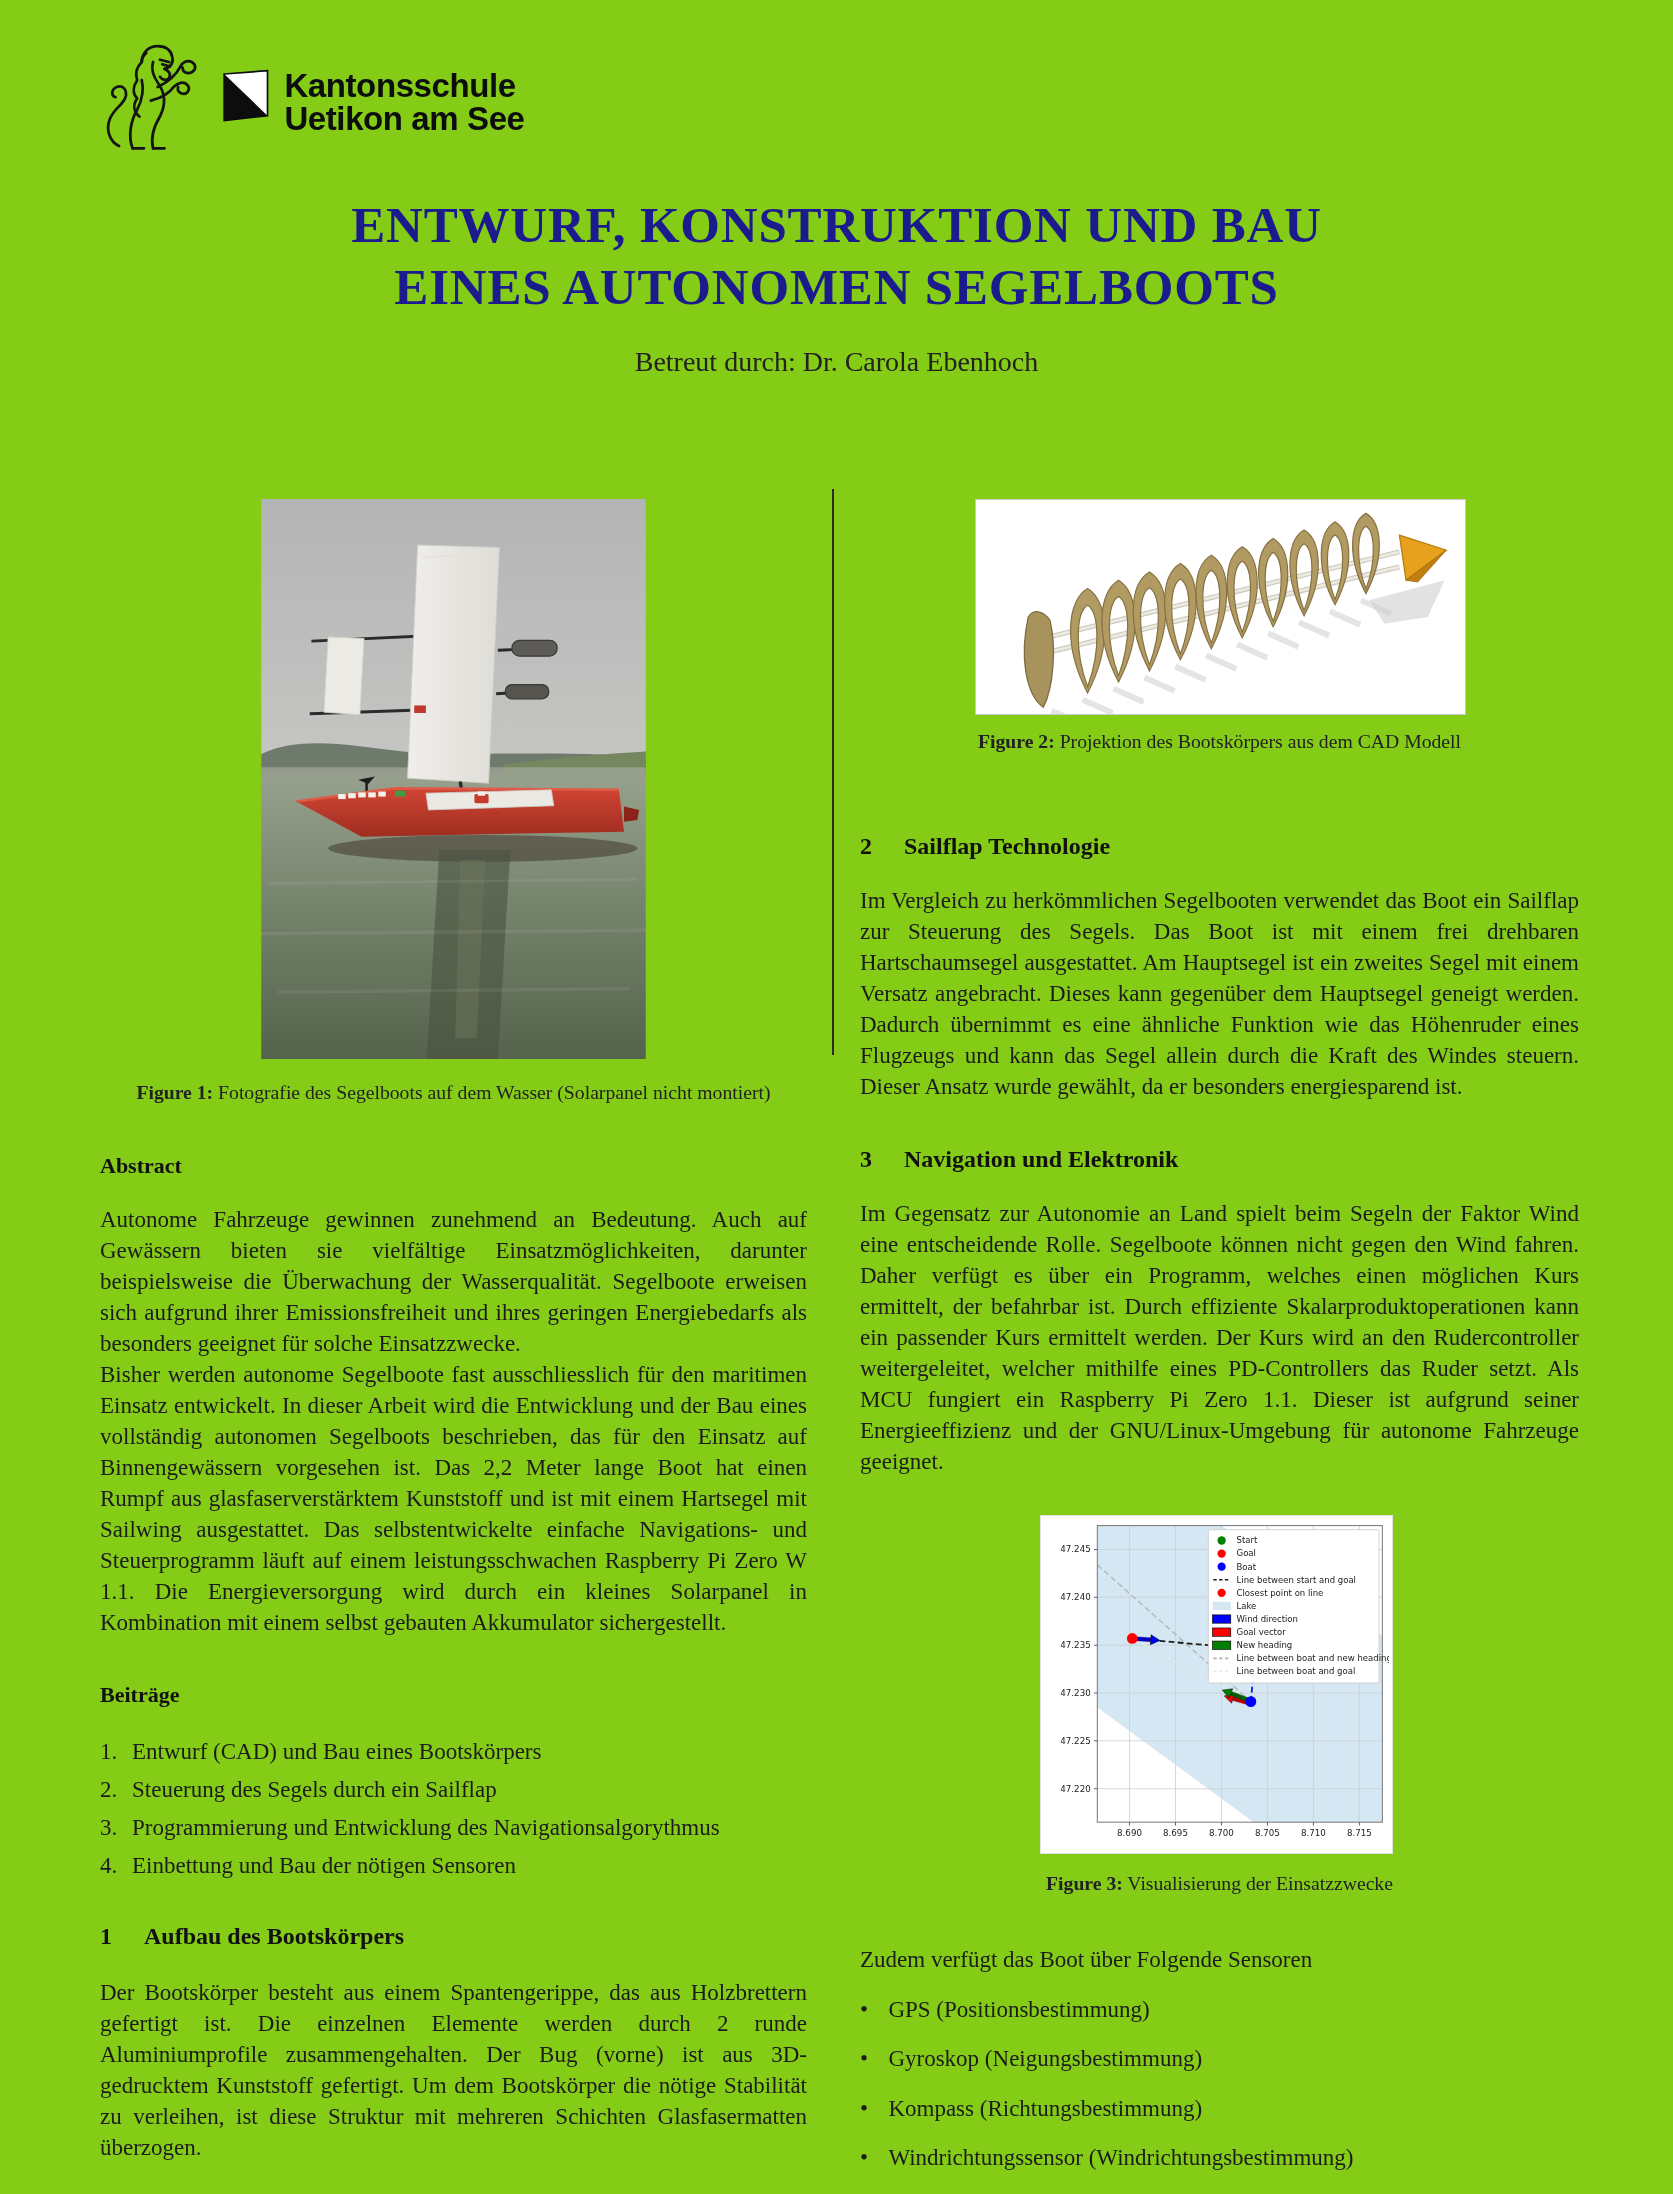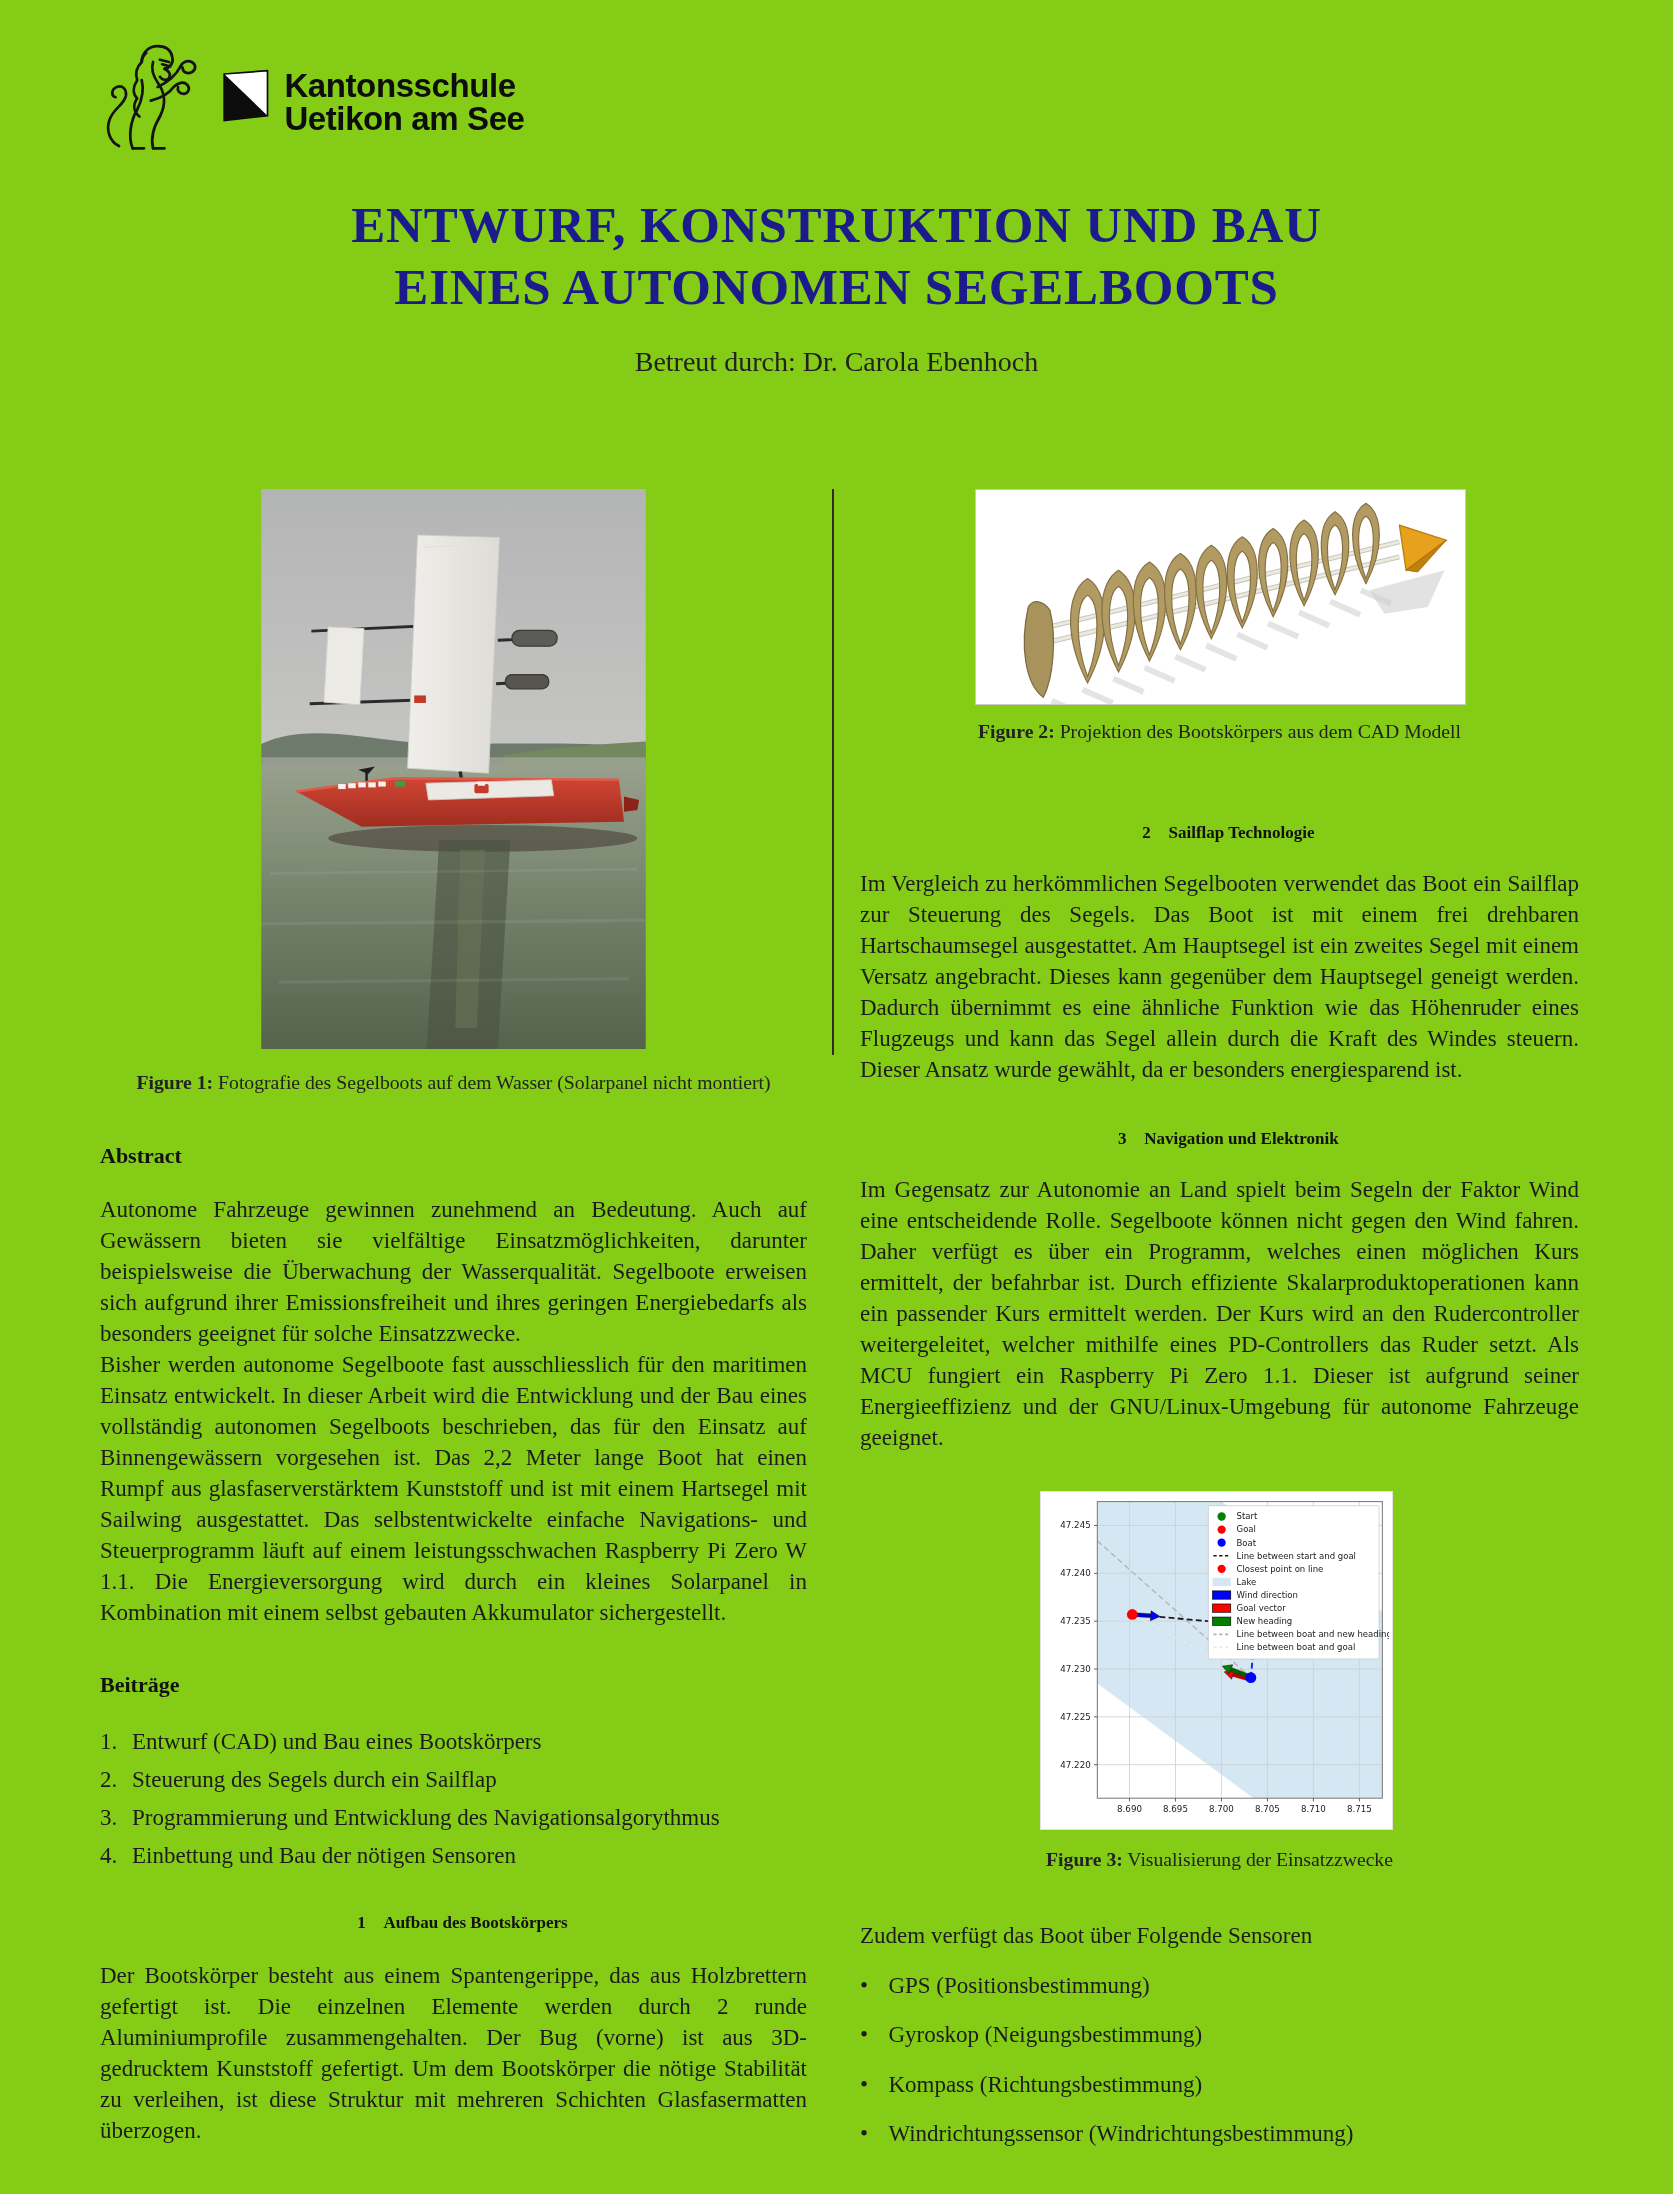--- a/index.html
+++ b/index.html
@@ -15,27 +15,27 @@
              line-height:33px;color:#0d0d0d;letter-spacing:-0.4px;}
 
   
   .title{position:absolute;left:0;top:194px;width:100%;text-align:center;
          font-weight:700;font-size:51px;line-height:62px;color:#1b1b8e;letter-spacing:0.8px;}
   .authors{position:absolute;left:0;top:341px;width:100%;text-align:center;
            font-size:28px;line-height:42px;color:#222;}
 
   
   .col-rule{position:absolute;left:832px;top:489px;width:1.7px;height:566px;background:#2b2b2b;}
-  .col{position:absolute;top:489px;}
+  .col{position:absolute;top:499px;}
   .col-left{left:100px;width:707px;}
   .col-right{left:860px;width:719px;}
 
   .body-text{font-size:23px;line-height:31px;text-align:justify;color:#1c1c1c;}
   .heading{font-size:22px;font-weight:700;color:#111;}
-  .sec-heading{font-size:17px;font-weight:700;color:#111;text-align:center;}
+  .sec-heading{font-size:24px;font-weight:700;color:#111;}
   .sec-heading .sec-num{display:inline-block;min-width:44px;}
 
   .fig-caption{text-align:center;font-size:19.7px;color:#222;}
   .fig-caption .cap-label{font-weight:700;}
 
   
   .fig1-wrap{width:385px;margin-left:161px;}
   .fig1-wrap svg{display:block;}
   .caption1{margin-top:22px;}
 

